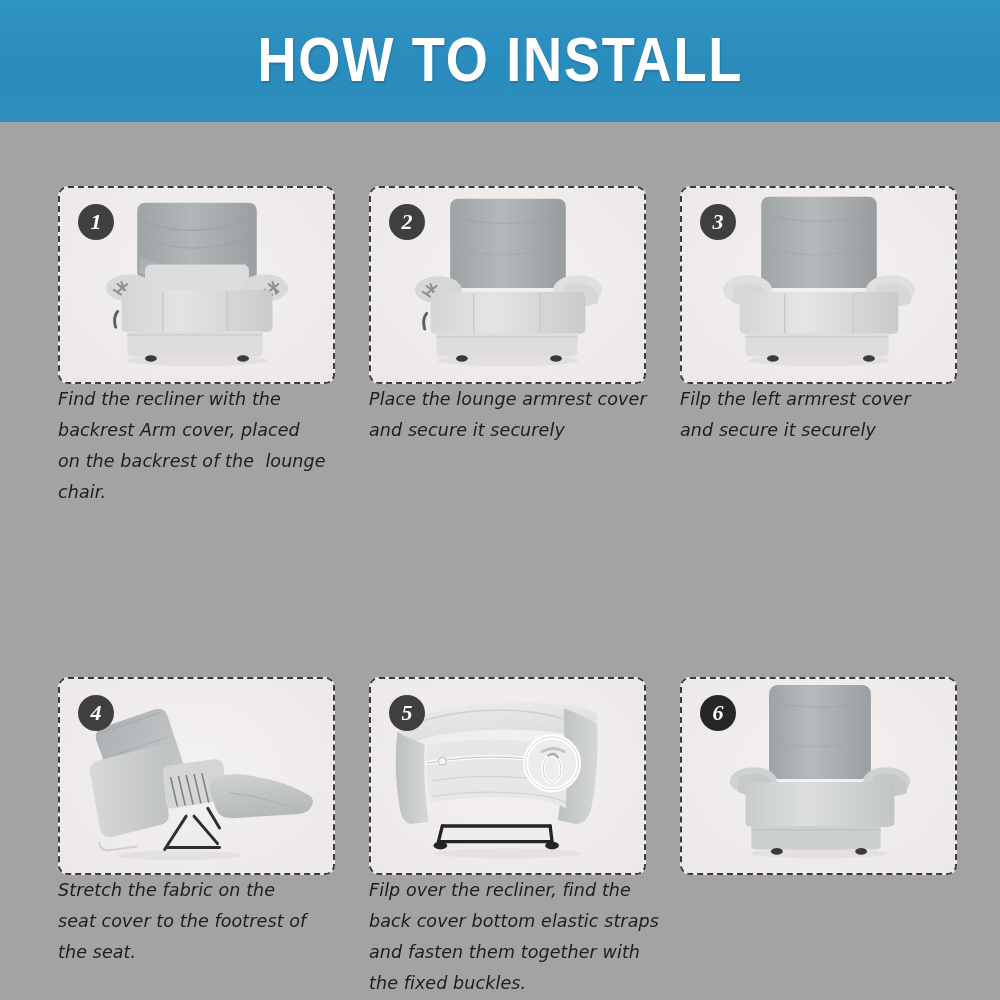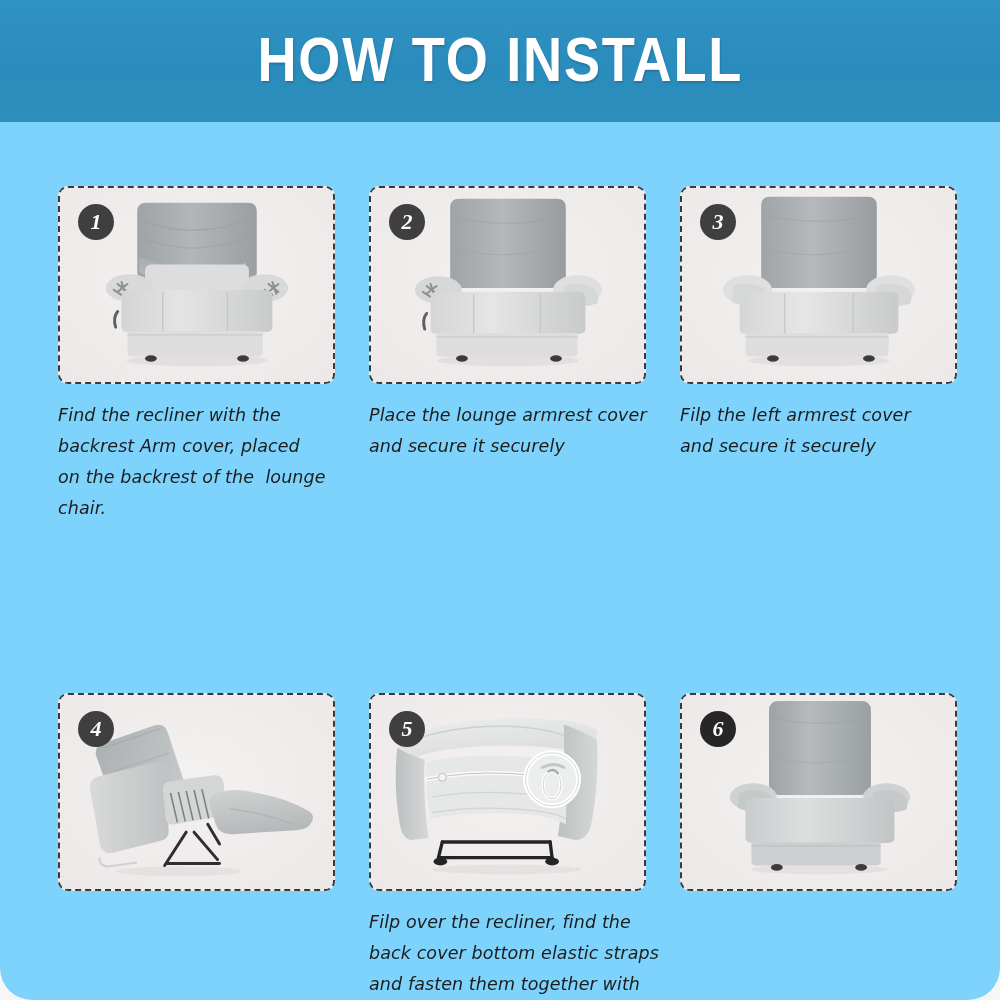--- a/index.html
+++ b/index.html
@@ -13,22 +13,21 @@
 
   body {
     background: #f8f6f5;
     font-family: "Liberation Sans", "DejaVu Sans", sans-serif;
   }
 
   #page {
     position: relative;
     width: 1000px;
     height: 1000px;
-    background: #7dd3fc;
-    border-radius: 32px;
+    background: #a3a3a3;
   }
 
   
   .banner {
     position: absolute;
     left: 0;
     top: 0;
     width: 1000px;
     height: 122px;
     background: #2d90c0;
@@ -101,21 +100,20 @@
     font-weight: 700;
     font-size: 22px;
     line-height: 36px;
     text-align: center;
     z-index: 20;
   }
   .badge.dark { background: #262626; }
 
   
   .caption {
-    margin-top: 16px;
     font-family: "DejaVu Sans", "Liberation Sans", sans-serif;
     font-style: italic;
     font-size: 17.5px;
     line-height: 1.78;
     color: #1d1d1d;
     letter-spacing: 0.1px;
     white-space: pre-wrap;
     width: 300px;
   }
   .caption.wide { width: 312px; }
@@ -332,20 +330,23 @@
                 <path d="M136 140 l24 28"></path>
                 <path d="M108 172 h54"></path>
                 <path d="M150 132 l12 20"></path>
               </g>
 
               <path d="M40 166 q-2 8 8 9 l30 -4" stroke="#cfd1d1" stroke-width="2" fill="none"></path>
             </svg>
           </div>
           <div class="badge">4</div>
         </div>
+        <div class="caption">Stretch the fabric on the
+seat cover to the footrest of
+the seat.</div>
       </div>
 
       <div class="step">
         <div class="frame">
           <div class="frame-inner"></div>
           <div class="art">
             <svg viewBox="0 0 277 198" preserveAspectRatio="xMidYMid meet">
               <defs>
                 <linearGradient id="g5top" x1="0" y1="0" x2="0.4" y2="1">
                   <stop offset="0%" stop-color="#eceded"></stop>

